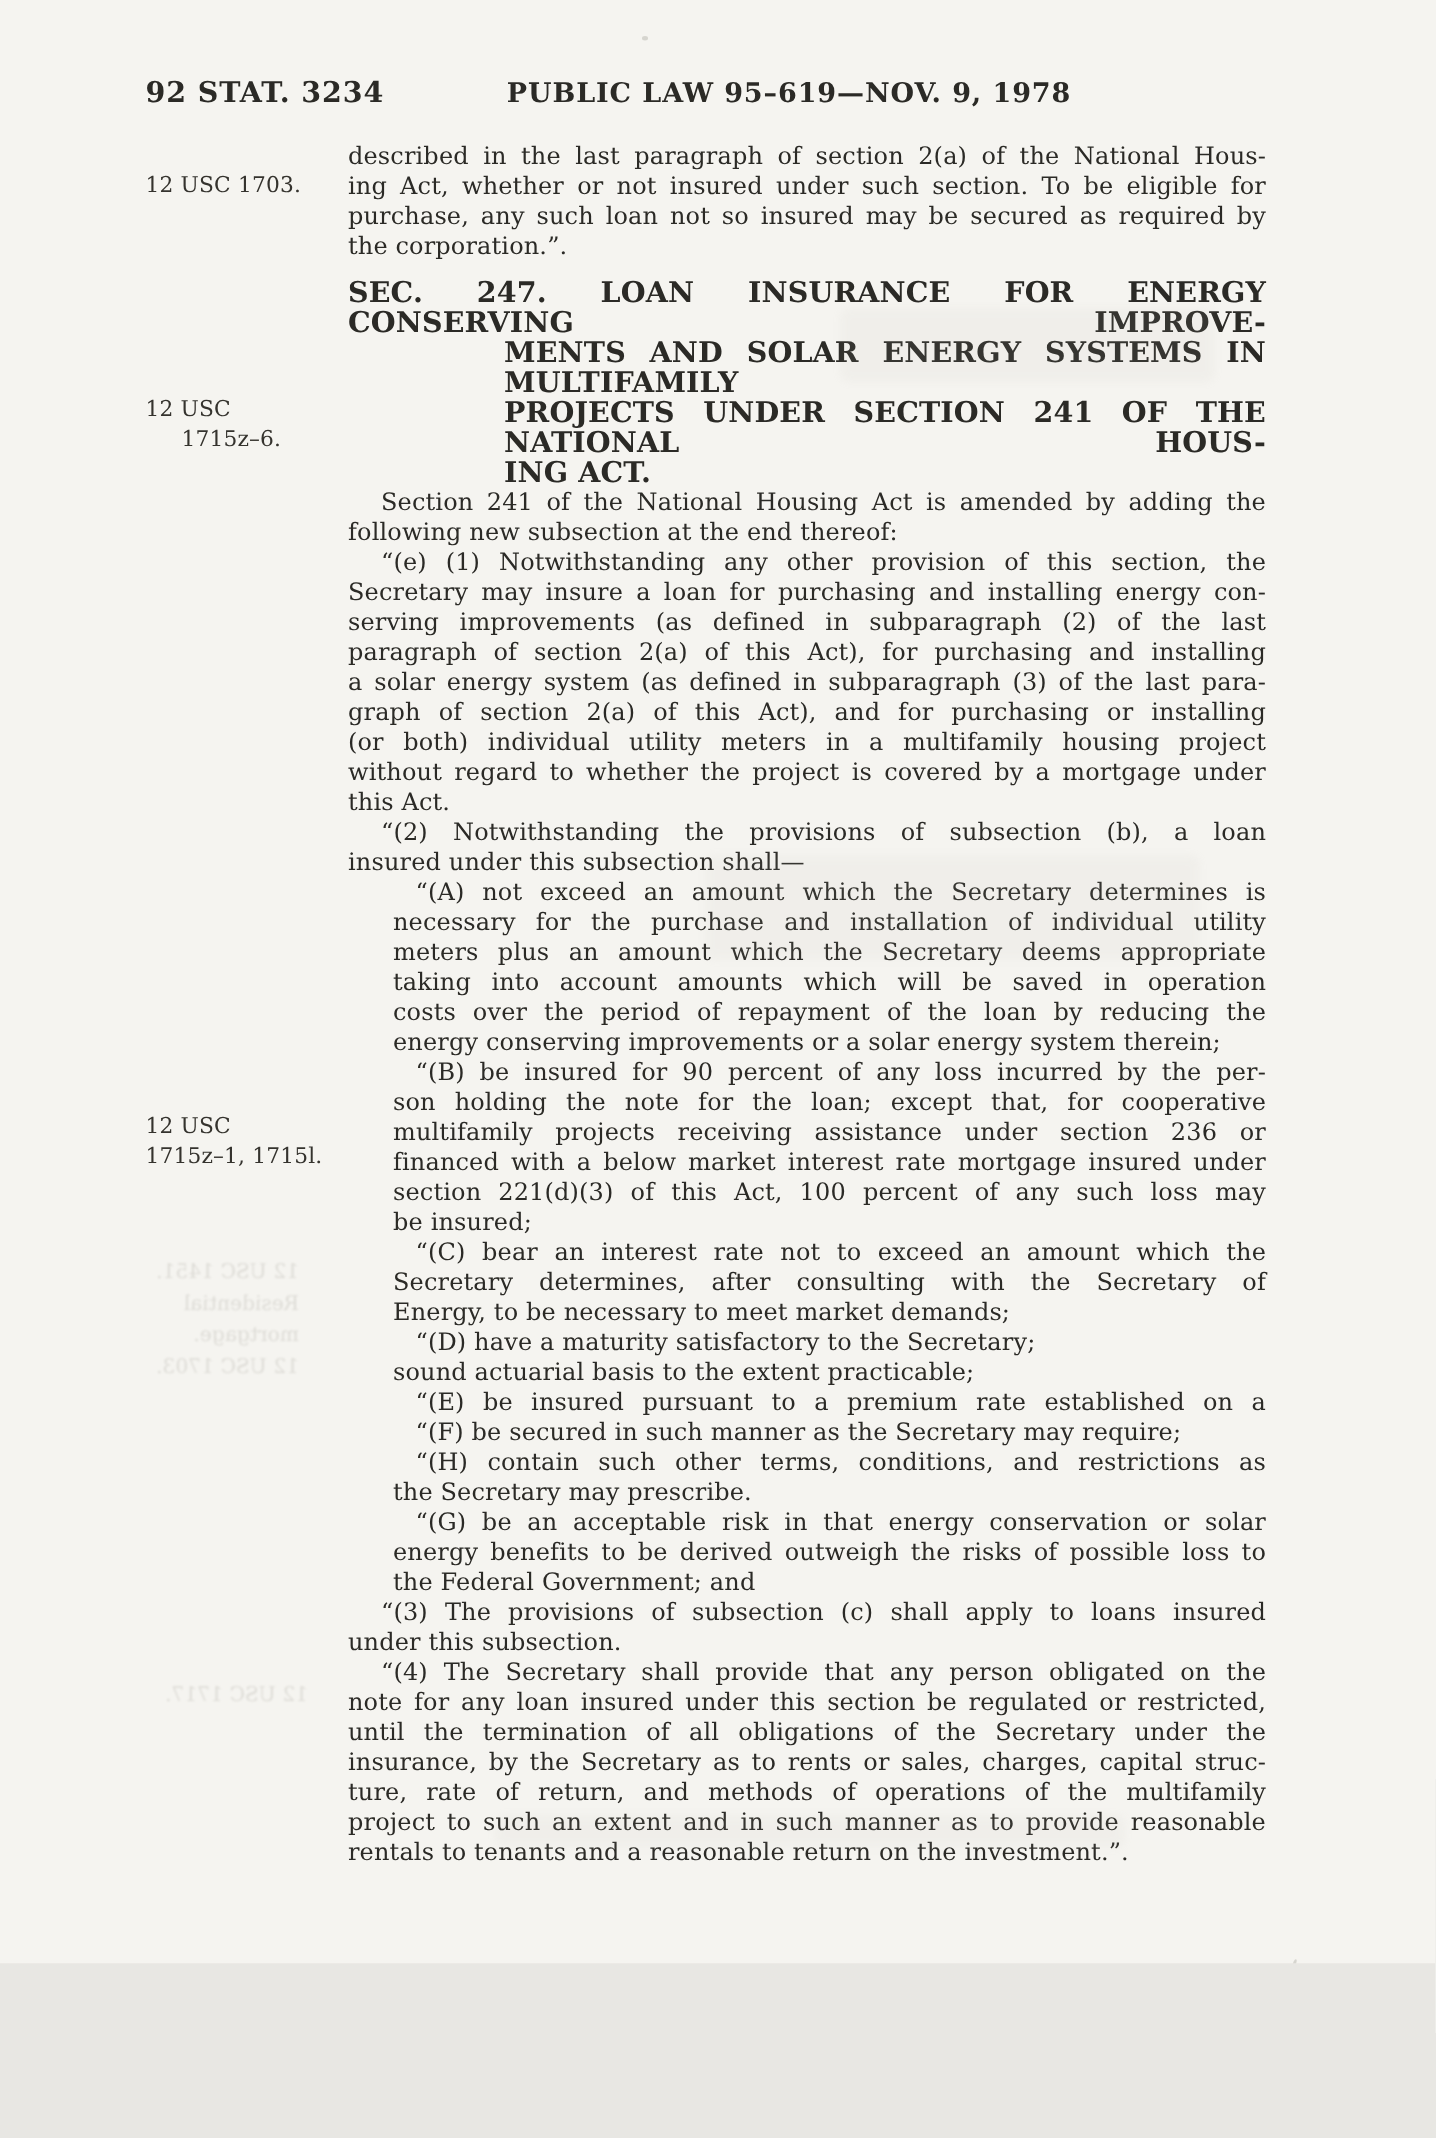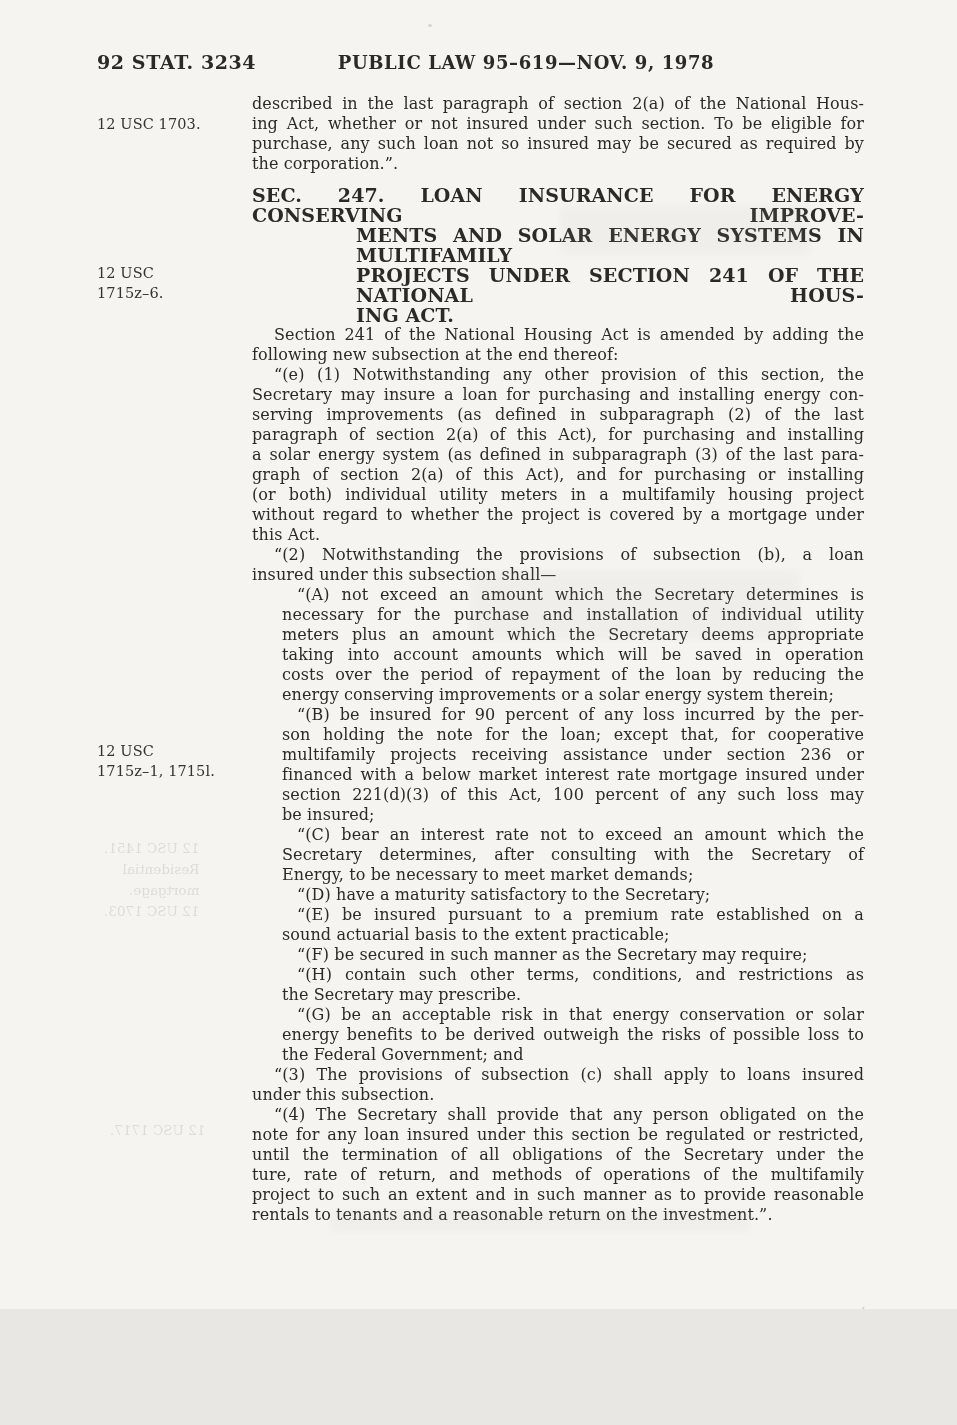--- a/index.html
+++ b/index.html
@@ -29,21 +29,21 @@
     text-align:center;white-space:nowrap;
   }
   
   .margin-note{
     position:absolute;left:97px;width:132px;
     font-size:14.5px;line-height:20px;color:var(--margin-ink);
     letter-spacing:0.2px;
   }
   
   .doc-body{
-    position:absolute;left:252px;top:94px;width:612px;
+    position:absolute;left:232px;top:94px;width:612px;
     font-size:16px;line-height:20px;
   }
   .para{position:relative;}
   .line{
     text-align:justify;
     text-align-last:justify;
     white-space:normal;
     letter-spacing:0.1px;
   }
   .line.last{text-align-last:left;}
@@ -83,21 +83,21 @@
   <div class="stat-citation">92 STAT. 3234</div>
 
   <div class="law-citation">PUBLIC LAW 95–619—NOV. 9, 1978</div>
 
   <div id="margin-notes">
       <div class="margin-note" style="top: 114px;">
         <div class="line first last" style="text-align: left; text-align-last: left;">12 USC 1703.</div>
       </div>
       <div class="margin-note" style="top: 263px;">
         <div class="line first" style="text-align: left; text-align-last: left;">12 USC</div>
-        <div class="line last" style="text-align: left; text-align-last: left;">1715z–6.</div>
+        <div class="line last" style="text-align: left; text-align-last: left; margin-left: 24px;">1715z–6.</div>
       </div>
       <div class="margin-note" style="top: 741px;">
         <div class="line first" style="text-align: left; text-align-last: left;">12 USC</div>
         <div class="line last" style="text-align: left; text-align-last: left;">1715z–1, 1715l.</div>
       </div>
     </div>
 
   <div class="doc-body" id="doc-body">
       <div class="para cont">
         <div class="line first">described in the last paragraph of section 2(a) of the National Hous-</div>
@@ -148,22 +148,22 @@
       </div>
       <div class="para sub">
         <div class="line first">“(C) bear an interest rate not to exceed an amount which the</div>
         <div class="line">Secretary determines, after consulting with the Secretary of</div>
         <div class="line last">Energy, to be necessary to meet market demands;</div>
       </div>
       <div class="para sub">
         <div class="line first last">“(D) have a maturity satisfactory to the Secretary;</div>
       </div>
       <div class="para sub">
+        <div class="line last">sound actuarial basis to the extent practicable;</div>
         <div class="line first">“(E) be insured pursuant to a premium rate established on a</div>
-        <div class="line last">sound actuarial basis to the extent practicable;</div>
       </div>
       <div class="para sub">
         <div class="line first last">“(F) be secured in such manner as the Secretary may require;</div>
       </div>
       <div class="para sub">
         <div class="line first">“(H) contain such other terms, conditions, and restrictions as</div>
         <div class="line last">the Secretary may prescribe.</div>
       </div>
       <div class="para sub">
         <div class="line first">“(G) be an acceptable risk in that energy conservation or solar</div>
@@ -171,20 +171,21 @@
         <div class="line last">the Federal Government; and</div>
       </div>
       <div class="para indent">
         <div class="line first">“(3) The provisions of subsection (c) shall apply to loans insured</div>
         <div class="line last">under this subsection.</div>
       </div>
       <div class="para indent">
         <div class="line first">“(4) The Secretary shall provide that any person obligated on the</div>
         <div class="line">note for any loan insured under this section be regulated or restricted,</div>
         <div class="line">until the termination of all obligations of the Secretary under the</div>
+        <div class="line">insurance, by the Secretary as to rents or sales, charges, capital struc-</div>
         <div class="line">ture, rate of return, and methods of operations of the multifamily</div>
         <div class="line">project to such an extent and in such manner as to provide reasonable</div>
         <div class="line last">rentals to tenants and a reasonable return on the investment.”.</div>
       </div>
     </div>
 
   <div id="ghosts">
       <div class="ghost" style="left: 104px; top: 838px;">
         <div>12 USC 1451.</div>
         <div>Residential</div>

